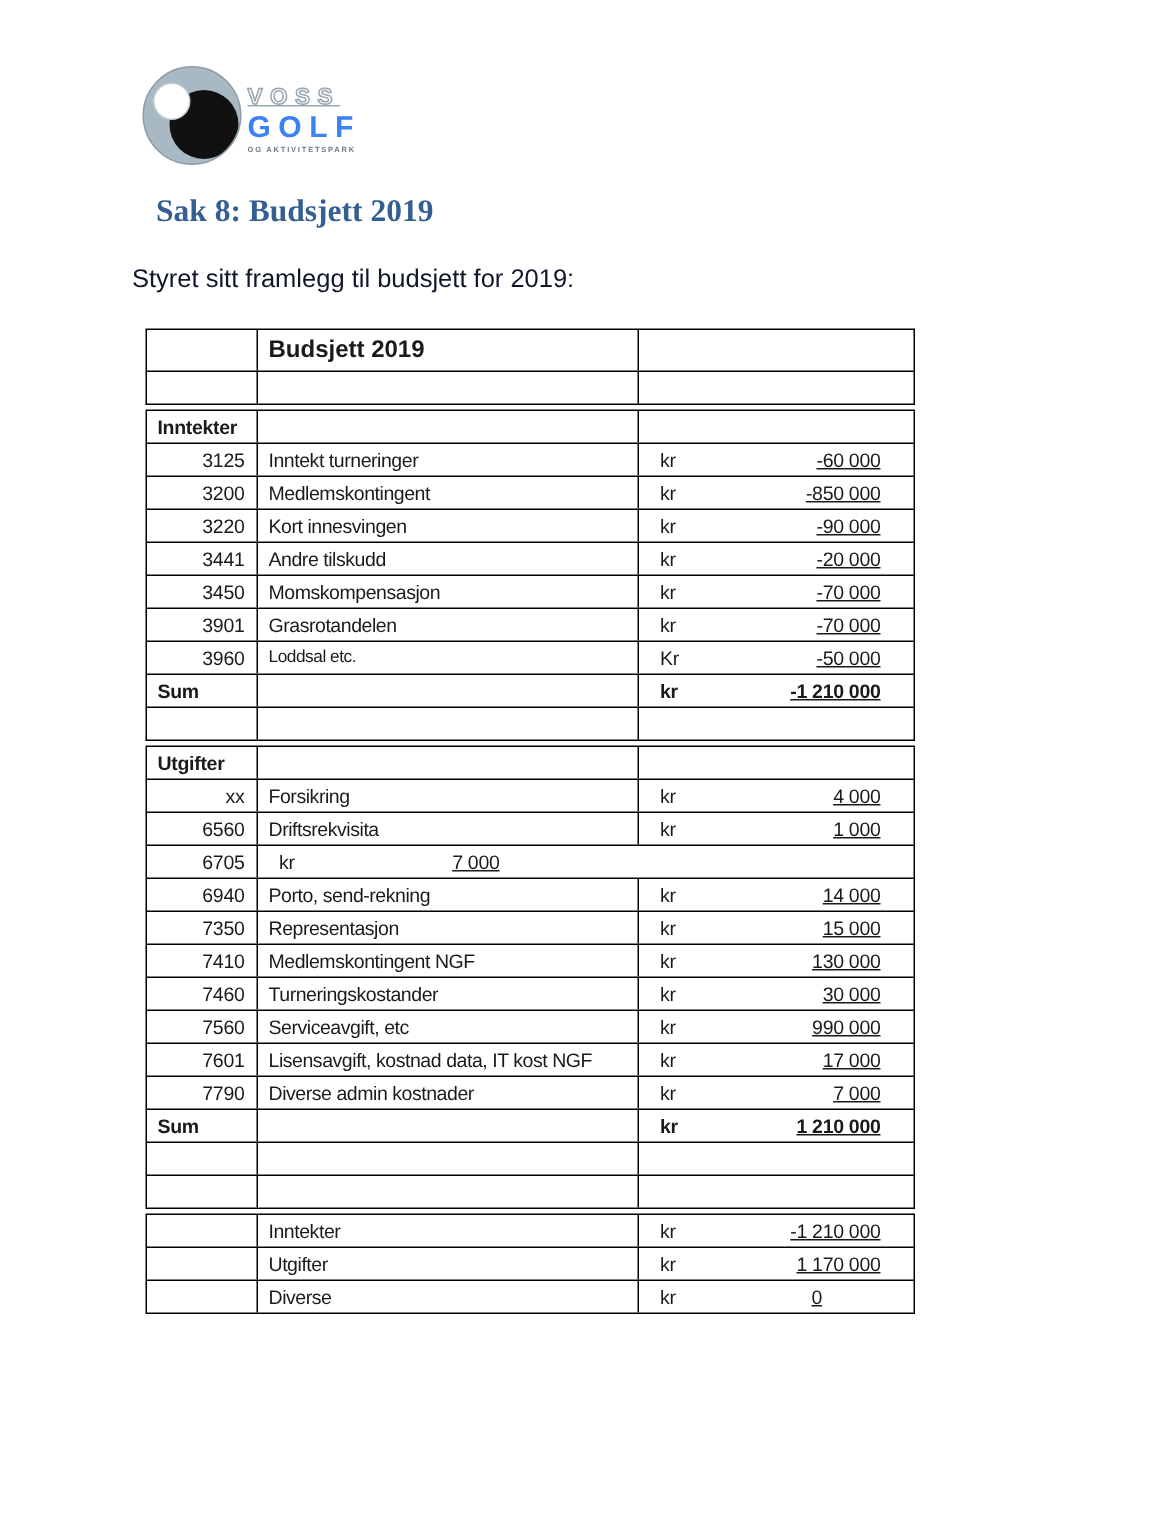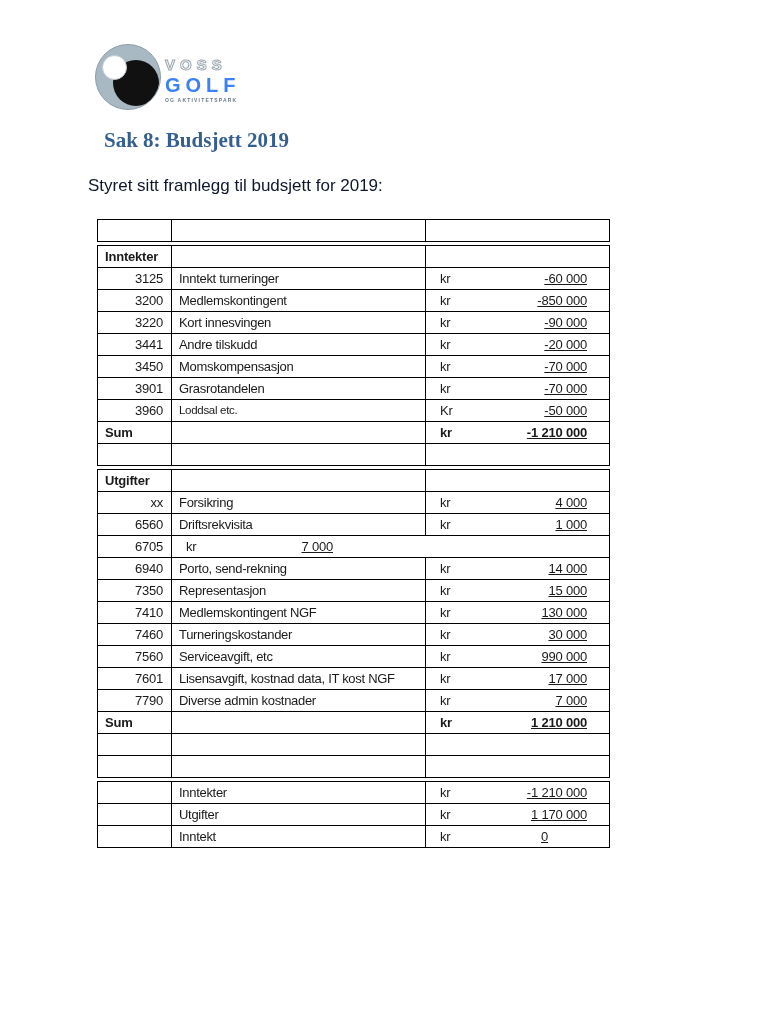--- a/index.html
+++ b/index.html
@@ -10,21 +10,21 @@
   }
   
   .logo{position:absolute;left:95px;top:44px;width:180px;height:68px;}
   .logo-ball{position:absolute;left:0;top:0;width:66px;height:66px;border-radius:50%;
     background:#a9b9c3;border:1px solid #8c9da8;box-sizing:border-box;overflow:hidden;}
   .logo-black{position:absolute;left:17px;top:15px;width:46px;height:46px;border-radius:50%;background:#111;}
   .logo-white{position:absolute;left:6px;top:10px;width:25px;height:25px;border-radius:50%;
     background:#fff;border:1px solid #c2cbd1;box-sizing:border-box;}
   .logo-text{position:absolute;left:70px;top:13px;width:108px;}
   .logo-voss{font-weight:bold;font-size:15px;letter-spacing:5px;color:#ffffff;
-    -webkit-text-stroke:1px #9aa6ae;text-stroke:1px #9aa6ae;line-height:16px;}
+    -webkit-text-stroke:1px #9aa6ae;text-stroke:1px #9aa6ae;line-height:16px;text-decoration:underline;}
   .logo-golf{font-weight:bold;font-size:20px;letter-spacing:5px;color:#3b82f6;line-height:22px;margin-top:1px;}
   .logo-tag{font-size:5px;letter-spacing:1.2px;color:#6b7a84;margin-top:1px;font-weight:bold;}
   
   .heading{position:absolute;left:88px;top:128px;
     font-family:"Liberation Serif",serif;font-weight:bold;font-size:21px;color:#365F91;margin-left:16px;}
   .intro{position:absolute;left:88px;top:176px;font-size:17px;color:#0f172a;}
   
   .table-wrap{position:absolute;left:97px;top:219px;width:513px;}
   .tbl{border:1px solid #000;width:511px;margin-bottom:3px;background:#fff;}
   .row{display:flex;height:21px;line-height:21px;border-bottom:1px solid #000;
@@ -58,20 +58,25 @@
     <div class="logo-tag">OG AKTIVITETSPARK</div>
   </div>
 </div>
 
 <div class="heading">Sak 8: Budsjett 2019</div>
 
 <div class="intro">Styret sitt framlegg til budsjett for 2019:</div>
 
 <div class="table-wrap">
     <div class="tbl">
+      <div class="row hrow">
+        <div class="c1"></div>
+        <div class="c2 hcell">Budsjett 2019</div>
+        <div class="c3"></div>
+      </div>
       <div class="row">
         <div class="c1"></div>
         <div class="c2"></div>
         <div class="c3"></div>
       </div>
     </div>
     <div class="tbl">
       <div class="row">
         <div class="c1 sec">Inntekter</div>
         <div class="c2"></div>
@@ -263,20 +268,20 @@
       <div class="row">
         <div class="c1"></div>
         <div class="c2">Utgifter</div>
         <div class="c3">
           <div class="cur">kr</div>
           <div class="amt">1 170 000</div>
         </div>
       </div>
       <div class="row">
         <div class="c1"></div>
-        <div class="c2">Inntekt</div>
+        <div class="c2">Diverse</div>
         <div class="c3">
           <div class="cur">kr</div>
           <div class="amt center">0</div>
         </div>
       </div>
     </div>
   </div>
 
 </body></html>

